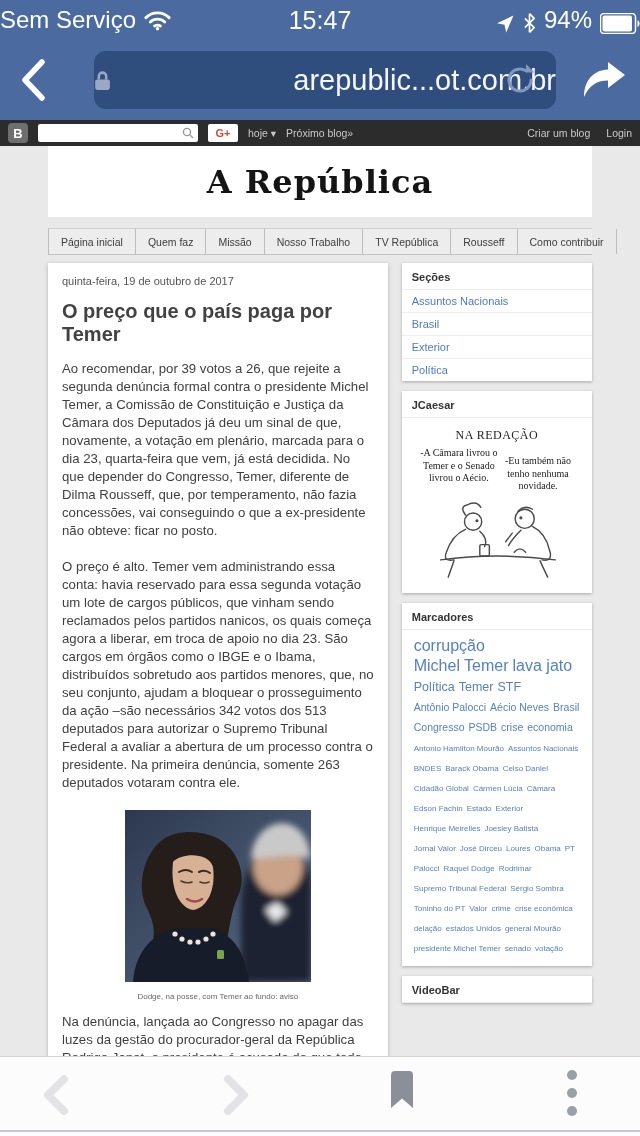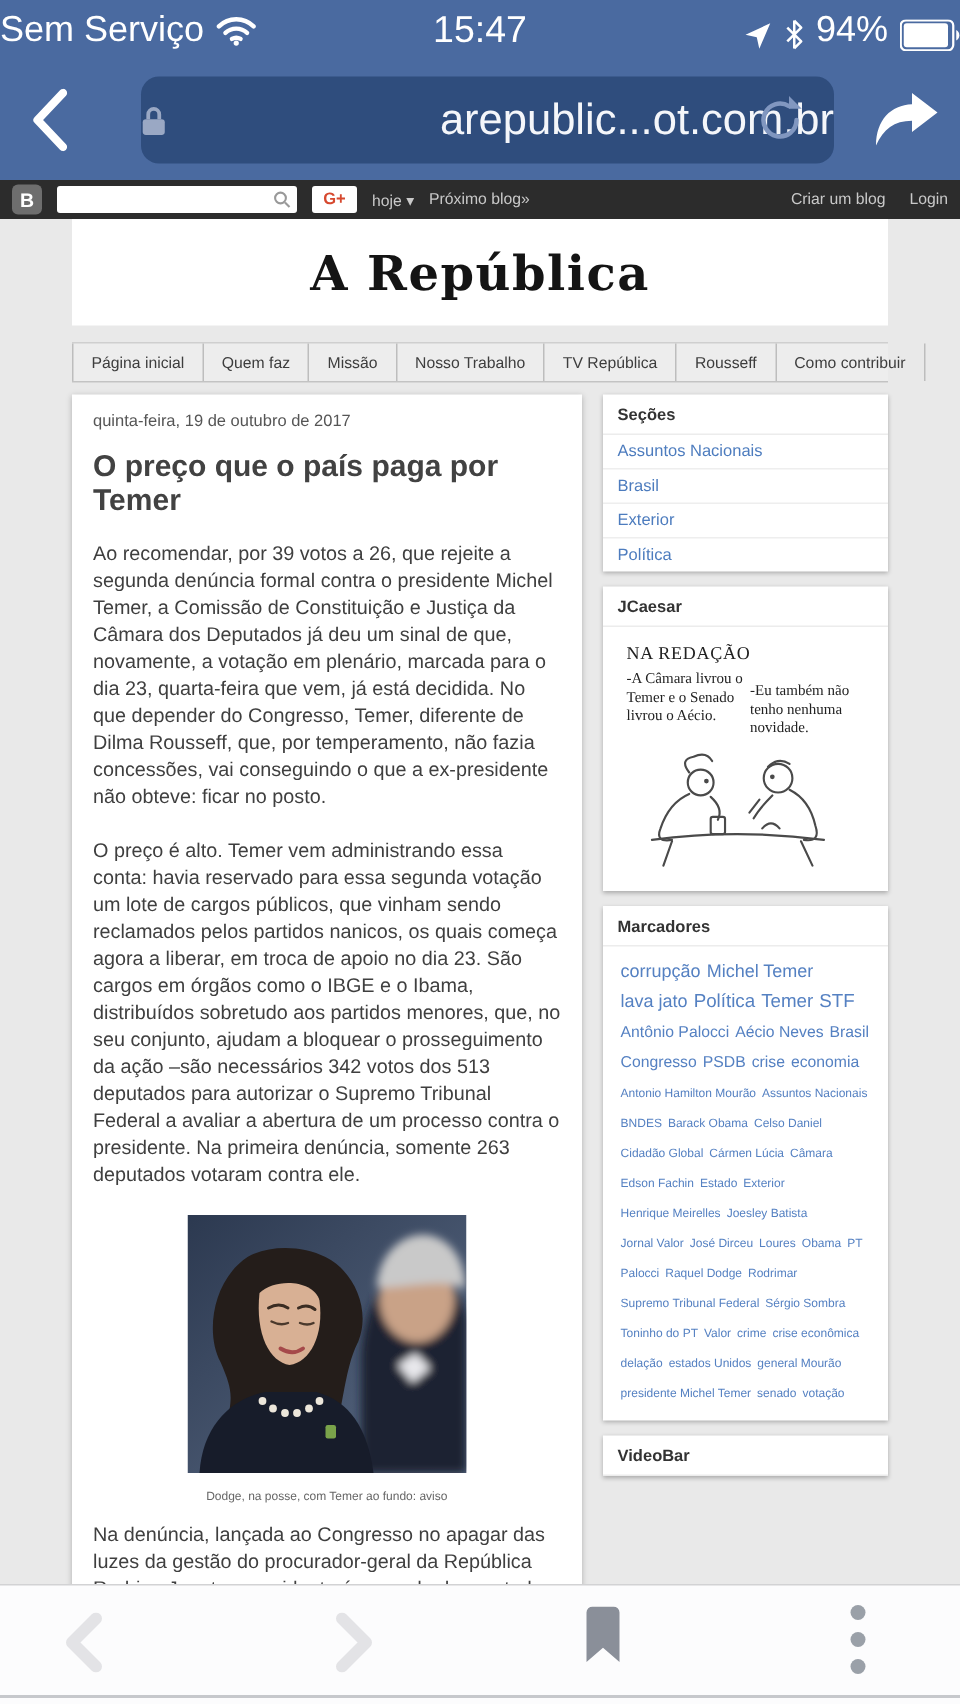--- a/index.html
+++ b/index.html
@@ -64,29 +64,29 @@
   .post-caption{font-size:8px;color:#666;margin-top:6px;}
 
   
   .sidebar{width:199px;display:flex;flex-direction:column;gap:10px;}
   .card{background:#fff;box-shadow:0 1px 3px rgba(0,0,0,.28);}
   .card-h{font-size:11px;font-weight:bold;color:#333;padding:8px 10px 6px;border-bottom:1px solid #ececec;}
   .secoes-link{display:block;padding:5px 10px;font-size:11px;color:var(--link-blue,#4d7cbe);
     text-decoration:none;border-top:1px solid #eee;}
   .secoes-list a:first-of-type{border-top:none;}
 
-  .cartoon{padding:4px 16px 10px;text-align:left;}
+  .cartoon{padding:4px 16px 10px;text-align:center;}
   .cartoon-title{font-family:"Liberation Serif",serif;font-size:12px;color:#222;letter-spacing:.5px;margin:6px 0 4px;}
   .speeches{display:flex;font-family:"Liberation Serif",serif;font-size:10px;color:#222;line-height:1.25;}
   .speech-l{width:52%;}
   .speech-r{width:48%;padding-top:8px;}
 
   .cloud{padding:6px 10px 10px;text-align:left;line-height:1.25;}
   .tag{color:var(--tag-blue,#5581c2);text-decoration:none;margin:0 2px;display:inline-block;}
-  .tag.s1{font-size:12px;}
+  .tag.s1{font-size:16px;}
   .tag.s2{font-size:12.5px;}
   .tag.s3{font-size:10.5px;}
   .tag.s4{font-size:8px;}
 
   
   .toolbar{position:absolute;top:1056px;left:0;width:640px;height:80px;background:#fcfcfd;
     border-top:1px solid #d2d2d4;}
   .tb-btn{position:absolute;background:none;border:none;padding:0;cursor:pointer;}
   .tb-back{left:40px;top:18px;}
   .tb-fwd{left:222px;top:18px;}

